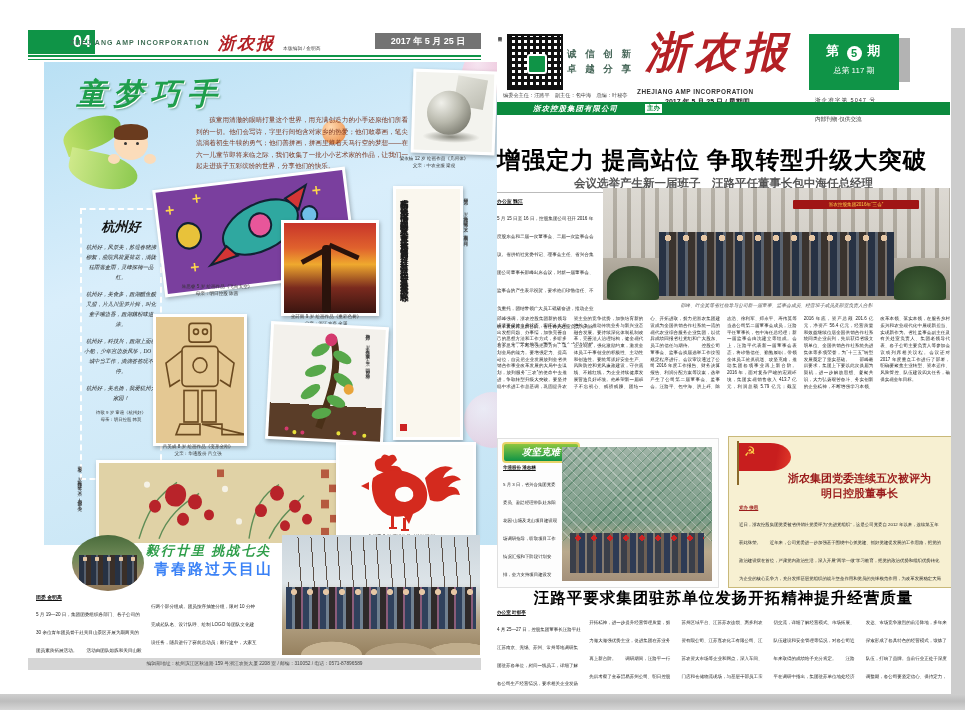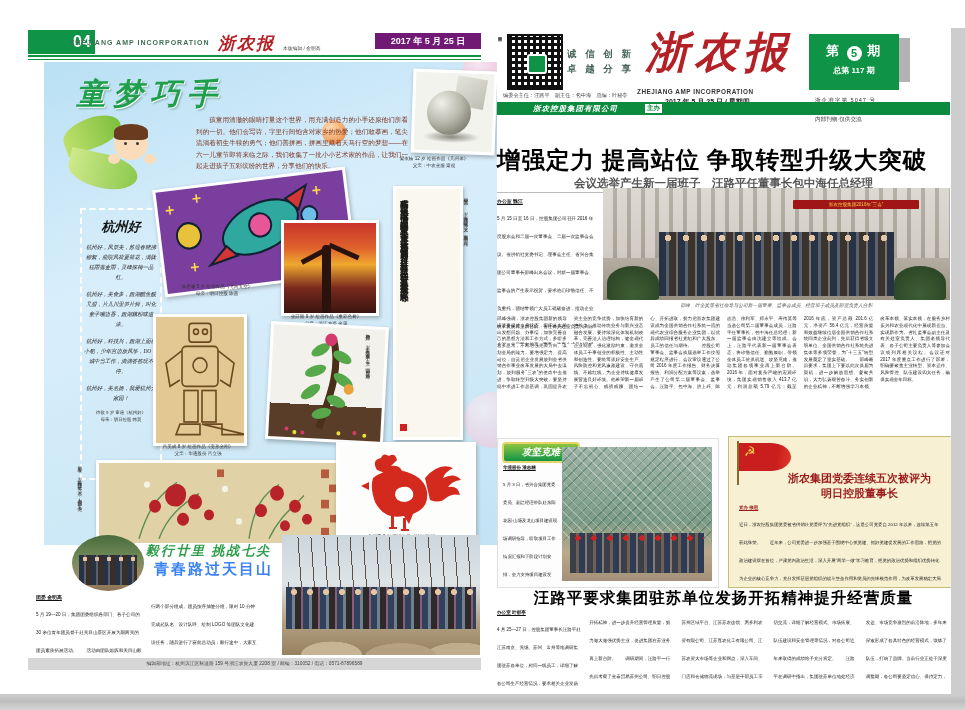--- a/index.html
+++ b/index.html
@@ -15,21 +15,21 @@
   .byline{display:block;font-size:4.9px;font-weight:bold;color:#111;text-decoration:underline;margin-bottom:2px;}
   .colbox{overflow:hidden;}
   .art{background:#fff;padding:3px;box-shadow:1px 2px 4px rgba(0,0,0,.28);}
   .art-inner{width:100%;height:100%;position:relative;overflow:hidden;}
   
   #page-left{left:28px;top:30px;width:453px;height:640px;}
   .pl-pgnum{left:0;top:0;width:26px;height:24px;background:#0f9447;color:#fff;font-weight:bold;font-size:16px;text-align:center;line-height:24px;padding-left:41px;}
   .pl-company{left:42px;top:9px;font-size:7px;font-weight:bold;color:#3f6e55;letter-spacing:1px;}
   .pl-mast{left:190px;top:2px;font-size:17px;font-weight:bold;font-style:italic;color:#b32025;letter-spacing:2px;}
   .pl-editor{left:255px;top:15px;font-size:4.8px;color:#444;}
-  .pl-date{right:0;top:3px;width:106px;height:16px;background:#701a75;color:#fff;font-weight:bold;font-size:9px;text-align:center;line-height:16px;}
+  .pl-date{right:0;top:3px;width:106px;height:16px;background:#737373;color:#fff;font-weight:bold;font-size:9px;text-align:center;line-height:16px;}
   .pl-rule{left:0;top:25px;width:453px;height:0;border-top:2px solid #0f9447;}
   .pl-rule2{left:0;top:29px;width:453px;height:0;border-top:1px solid #0f9447;}
   .blue{left:16px;top:32px;width:453px;height:483px;background:linear-gradient(160deg,#b9e0f4 0%,#d9eefb 38%,#cfe9f7 70%,#c2e3f4 100%);overflow:hidden;}
   .balloon{border-radius:50%;}
   .feat-title{left:32px;top:12px;font-size:30px;font-weight:bold;color:#1f9e4c;letter-spacing:7px;font-style:italic;text-shadow:1px 1px 0 #fff,2px 2px 2px rgba(0,80,30,.35);}
   .intro{left:152px;top:52px;width:212px;font-size:6.6px;line-height:1.75;color:#7a3520;text-align:justify;text-indent:2em;}
   .poembox{left:36px;top:146px;width:74px;height:256px;border:2px dashed #fff;padding:6px 2px;text-align:center;}
   .poem-title{font-size:13px;font-weight:bold;font-style:italic;color:#111;margin:2px 0 6px;}
   .stanza{font-size:5.4px;line-height:1.85;color:#222;font-style:italic;margin:0 0 7px;}
   .pcap{font-size:4.4px;color:#333;line-height:1.5;white-space:pre-line;margin-top:4px;}
@@ -44,21 +44,21 @@
   .qr-center{position:absolute;left:18px;top:18px;width:16px;height:16px;background:#0f9447;border:2px solid #fff;border-radius:3px;}
   .qr-vtext{left:1px;top:6px;height:52px;writing-mode:vertical-rl;font-size:3.6px;color:#555;}
   .slogan{left:70px;top:18px;font-size:9.5px;font-weight:bold;color:#48685a;letter-spacing:3px;line-height:1.6;}
   .mast-title{left:132px;top:-4px;width:180px;font-size:43px;font-weight:bold;color:#b32025;letter-spacing:6px;text-align:center;font-style:italic;}
   .mast-company{left:140px;top:60px;font-size:6.4px;color:#333;font-weight:bold;letter-spacing:.5px;}
   .mast-date{left:168px;top:69px;font-size:7px;font-weight:bold;color:#222;}
   .issuebox{left:312px;top:6px;width:90px;height:56px;background:#0f9447;color:#fff;text-align:center;}
   .issuetab{left:402px;top:10px;width:11px;height:44px;background:#b3b3b3;}
   .issue-line{margin-top:8px;font-size:13px;font-weight:bold;letter-spacing:2px;}
   .issue-circle{display:inline-block;width:15px;height:15px;background:#fff;color:#0f9447;border-radius:50%;font-size:11px;line-height:15px;vertical-align:-2px;letter-spacing:0;}
-  .issue-total{margin-top:4px;font-size:8px;font-weight:bold;}
+  .issue-total{margin-top:4px;font-size:8px;font-weight:normal;}
   .license{left:318px;top:69px;font-size:5.6px;color:#333;letter-spacing:1px;}
   .internal{left:318px;top:85px;font-size:5.6px;color:#333;border-top:1px solid #888;padding-top:2px;}
   .editors{left:6px;top:64px;font-size:5.2px;color:#444;}
   .orgbar{left:0;top:74px;width:453px;height:13px;background:#0c8a3e;}
   .orgtext{left:36px;top:76px;font-size:7.5px;font-weight:bold;color:#fff;letter-spacing:1px;font-style:italic;}
   .orgsuffix{left:148px;top:76px;font-size:6.5px;font-weight:bold;color:#0c8a3e;background:#fff;padding:0 2px;}
   .kicker{left:0;top:100px;width:453px;font-size:13.5px;font-weight:bold;color:#111;}
   .mainhead{left:0;top:116px;width:453px;font-size:23.5px;font-weight:bold;color:#000;letter-spacing:1px;}
   .subhead{left:0;top:148px;width:453px;text-align:center;font-size:11.5px;font-weight:bold;color:#555;}
   .photo{position:absolute;overflow:hidden;}

